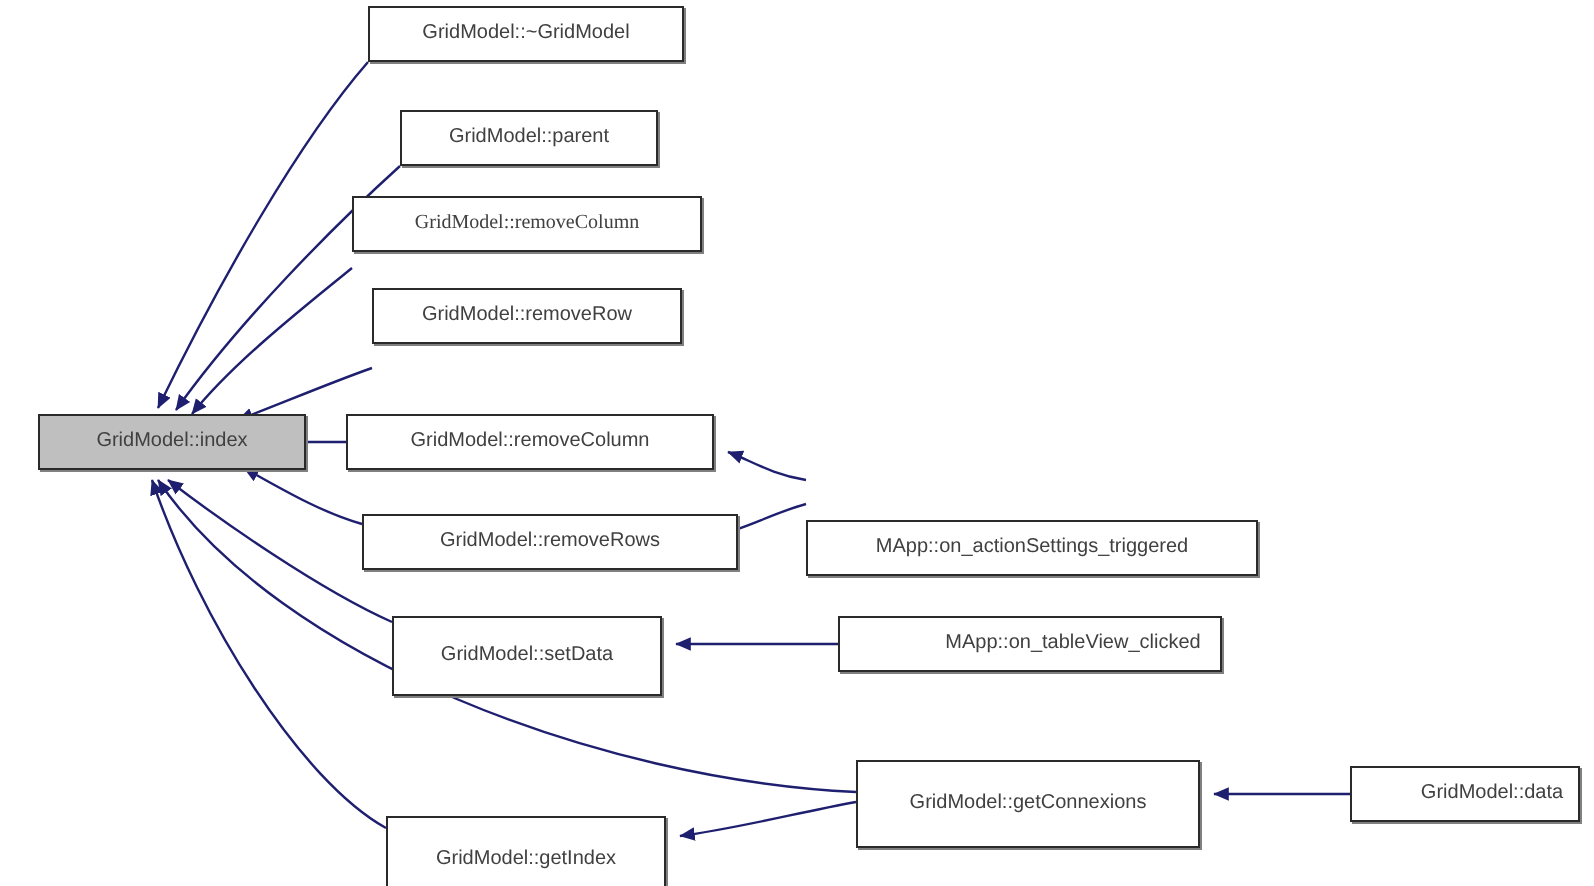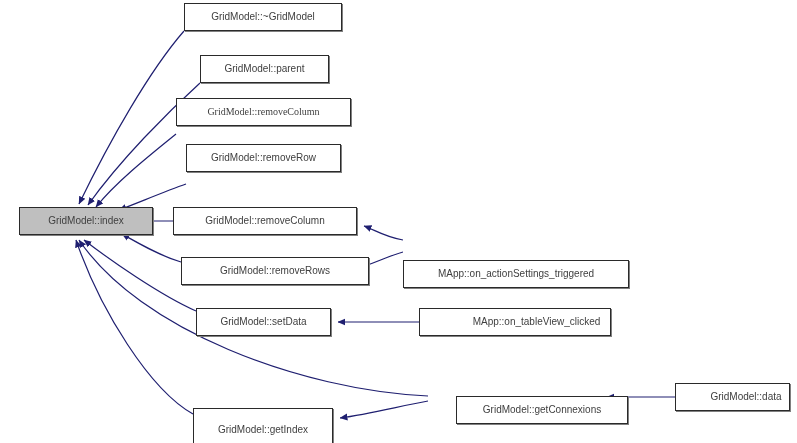--- a/index.html
+++ b/index.html
@@ -91,32 +91,32 @@
   </div>
   <div class="node" style="left:186px; top:144px; width:155px; height:28px;">
     <span class="node-label">GridModel::removeRow</span>
   </div>
   <div class="node" style="left:173px; top:207px; width:184px; height:28px;">
     <span class="node-label">GridModel::removeColumn</span>
   </div>
   <div class="node" style="left:181px; top:257px; width:188px; height:28px;">
     <span class="node-label">GridModel::removeRows</span>
   </div>
-  <div class="node" style="left:196px; top:308px; width:135px; height:28px;">
+  <div class="node" style="left:196px; top:308px; width:135px; height:40px;">
     <span class="node-label">GridModel::setData</span>
   </div>
   <div class="node" style="left:193px; top:408px; width:140px; height:44px;">
     <span class="node-label">GridModel::getIndex</span>
   </div>
   <div class="node" style="left:403px; top:232px; width:226px; height:28px;margin-top:28px;">
     <span class="node-label">MApp::on_actionSettings_triggered</span>
   </div>
   <div class="node" style="left:419px; top:308px; width:192px; height:28px;padding-left:43px;">
     <span class="node-label">MApp::on_tableView_clicked</span>
   </div>
-  <div class="node" style="left:428px; top:396px; width:172px; height:28px;margin-left:28px;">
+  <div class="node" style="left:428px; top:380px; width:172px; height:44px;">
     <span class="node-label">GridModel::getConnexions</span>
   </div>
   <div class="node" style="left:675px; top:383px; width:115px; height:28px;padding-left:27px;">
     <span class="node-label">GridModel::data</span>
   </div>
 
 </div>
 
 </body></html>

